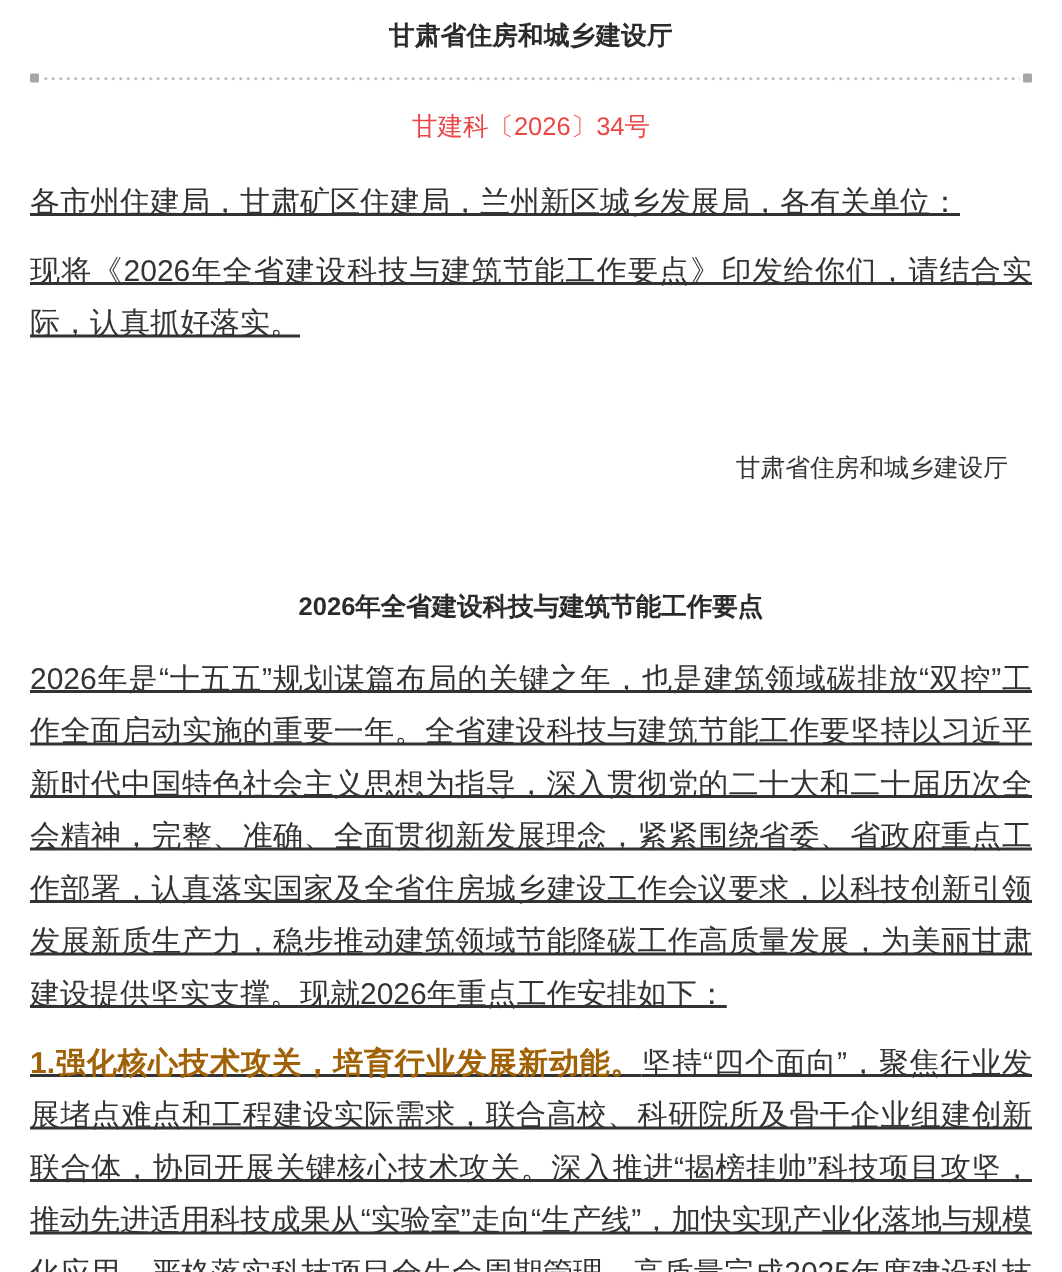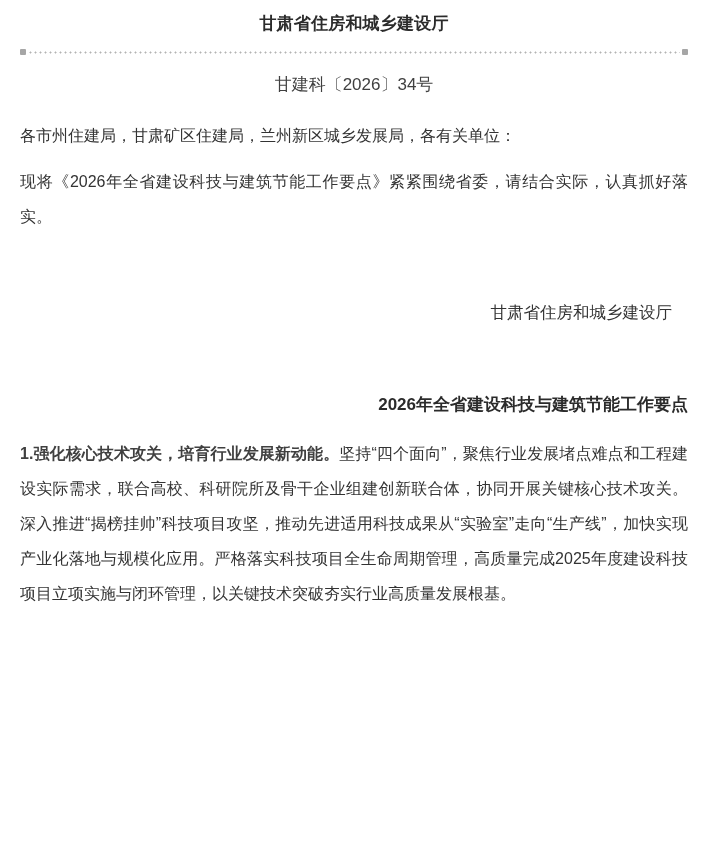--- a/index.html
+++ b/index.html
@@ -58,66 +58,67 @@
     background-image: radial-gradient(circle, #b3b3b3 0.9px, rgba(0,0,0,0) 1.1px);
     background-size: 5px 3px;
     background-repeat: repeat-x;
     background-position: 0 center;
   }
 
   
   .doc-number {
     text-align: center;
     font-size: 17px;
-    color: #404040;
+    color: #ef4444;
     line-height: 30px;
     padding-top: 6px;
     padding-bottom: 4px;
   }
 
   
   .body-block {
     padding-top: 14px;
   }
   p.para {
-    font-size: 16px;
+    font-size: 20px;
     line-height: 35px;
     color: #333333;
     margin: 0 0 11px 0;
     text-align: justify;
     text-justify: inter-ideograph;
+    text-decoration: underline;
   }
   p.para.last { margin-bottom: 0; }
 
   
   .signature {
     margin-top: 62px;
     text-align: right;
     padding-right: 16px;
   }
   .signature .sig-line {
     font-size: 16.5px;
     line-height: 32px;
     color: #333333;
   }
 
   
   .section-heading {
-    text-align: right;
+    text-align: center;
     font-size: 17px;
     font-weight: bold;
     color: #2b2b2b;
     margin-top: 62px;
     margin-bottom: 16px;
     line-height: 30px;
   }
 
   .para .lead {
     font-weight: bold;
-    color: #404040;
+    color: #a16207;
   }
 </style>
 </head>
 <body>
 
 <div class="page">
 
   <div class="masthead">
     <div class="doc-title-line">甘肃省住房和城乡建设厅</div>
   </div>
@@ -125,28 +126,29 @@
   <div class="divider">
     <span class="cap"></span>
     <span class="dots"></span>
     <span class="cap"></span>
   </div>
 
   <div class="doc-number">甘建科〔2026〕34号</div>
 
   <div class="body-block">
     <p class="para">各市州住建局，甘肃矿区住建局，兰州新区城乡发展局，各有关单位：</p>
-    <p class="para">现将《2026年全省建设科技与建筑节能工作要点》紧紧围绕省委，请结合实际，认真抓好落实。</p>
+    <p class="para">现将《2026年全省建设科技与建筑节能工作要点》印发给你们，请结合实际，认真抓好落实。</p>
   </div>
 
   <div class="signature">
     <div class="sig-line">甘肃省住房和城乡建设厅</div>
   </div>
 
   <div class="section-heading">2026年全省建设科技与建筑节能工作要点</div>
 
   <div class="body-block" style="padding-top:0">
+    <p class="para">2026年是“十五五”规划谋篇布局的关键之年，也是建筑领域碳排放“双控”工作全面启动实施的重要一年。全省建设科技与建筑节能工作要坚持以习近平新时代中国特色社会主义思想为指导，深入贯彻党的二十大和二十届历次全会精神，完整、准确、全面贯彻新发展理念，紧紧围绕省委、省政府重点工作部署，认真落实国家及全省住房城乡建设工作会议要求，以科技创新引领发展新质生产力，稳步推动建筑领域节能降碳工作高质量发展，为美丽甘肃建设提供坚实支撑。现就2026年重点工作安排如下：</p>
     <p class="para last">
       <span class="lead">1.强化核心技术攻关，培育行业发展新动能。</span><span>坚持“四个面向”，聚焦行业发展堵点难点和工程建设实际需求，联合高校、科研院所及骨干企业组建创新联合体，协同开展关键核心技术攻关。深入推进“揭榜挂帅”科技项目攻坚，推动先进适用科技成果从“实验室”走向“生产线”，加快实现产业化落地与规模化应用。严格落实科技项目全生命周期管理，高质量完成2025年度建设科技项目立项实施与闭环管理，以关键技术突破夯实行业高质量发展根基。</span>
     </p>
   </div>
 
 </div>
 
 </body></html>

